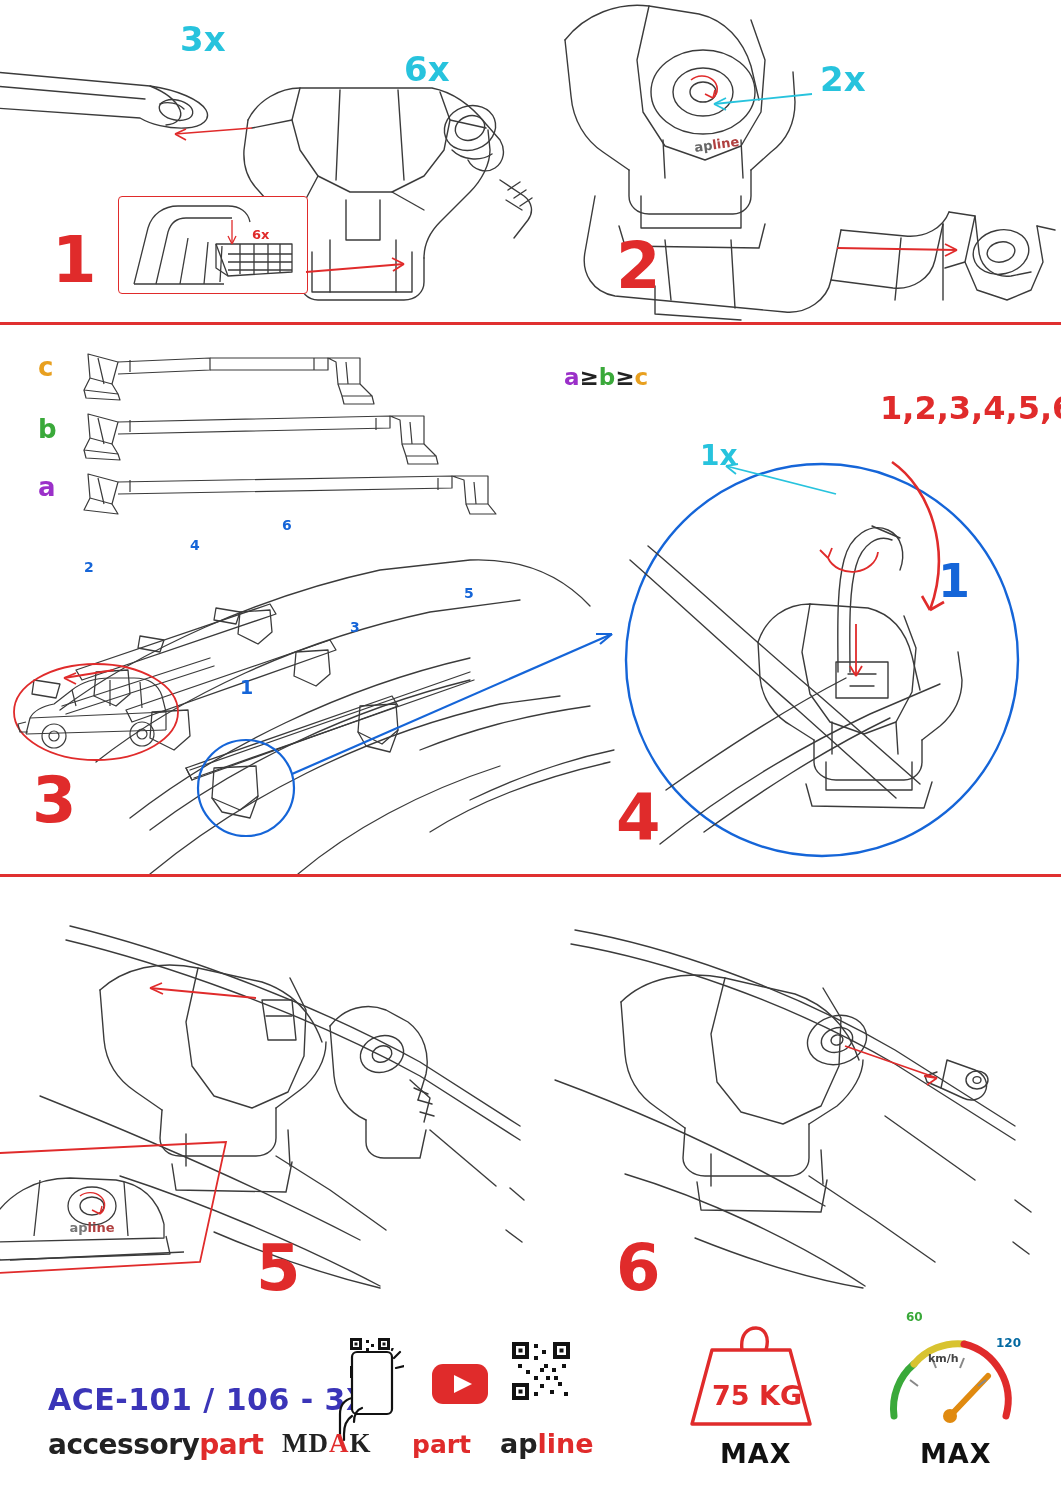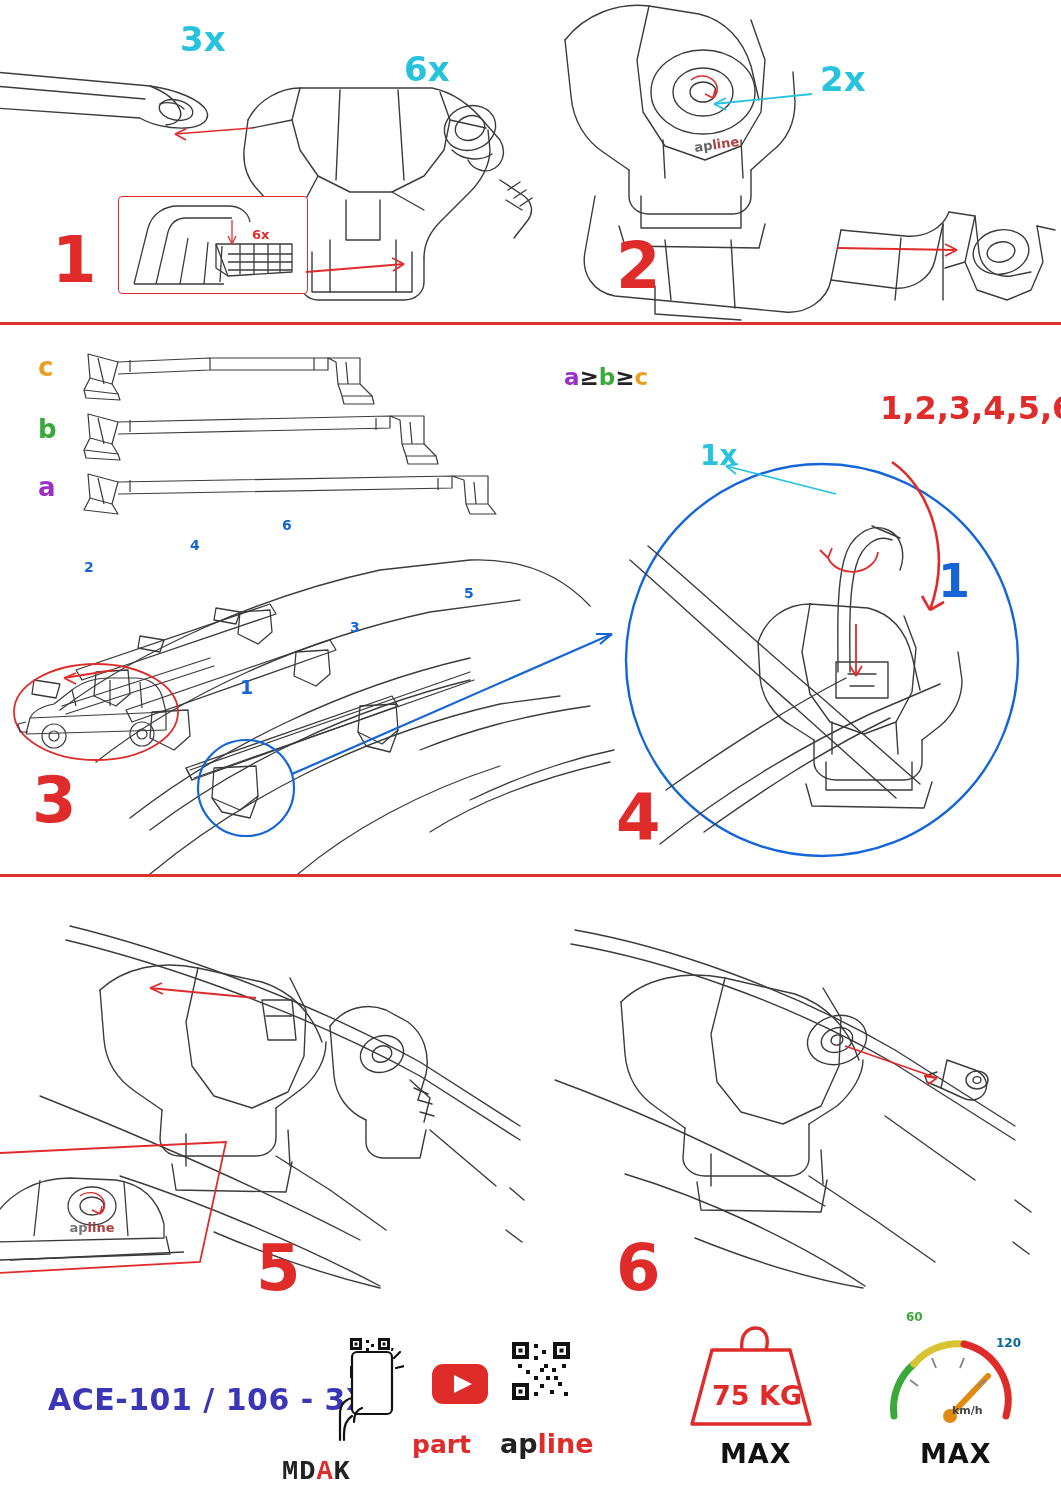--- a/index.html
+++ b/index.html
@@ -77,22 +77,22 @@
     font-size:30px;font-weight:700;color:#3b35b8;letter-spacing:.5px;
   }
   .logo-accessorypart{
     position:absolute;
     font-family:"DejaVu Sans", sans-serif;
     font-size:28px;font-weight:700;color:#222;letter-spacing:-.5px;
   }
   .logo-accessorypart .part{color:#e02b2b;}
   .logo-mdak{
     position:absolute;
-    font-family:Liberation Mono, monospace;
-    font-size:27px;font-weight:700;color:#222;letter-spacing:1px;margin-top:29px;
+    font-family:Liberation Serif, serif;
+    font-size:27px;font-weight:700;color:#222;letter-spacing:1px;
   }
   .logo-mdak .a{color:#e02b2b;}
   .logo-ipqi{
     position:absolute;
     font-family:"DejaVu Sans", sans-serif;
     font-size:25px;font-weight:700;color:#e02b2b;
   }
   .logo-apline{
     position:absolute;
     font-family:"DejaVu Sans", sans-serif;
@@ -516,20 +516,23 @@
     </g>
     <g stroke="#e02b2b" stroke-width="1.8" fill="none">
       <path d="M300 156 L392 188"></path>
       <path d="M392 188 L379 186 M392 188 L382 195"></path>
     </g>
   </svg>
   <div class="stepnum" style="left:616px;top:1236px;">6</div>
 
   <div class="brandcode" style="left:48px;top:1382px;">ACE-101 / 106 - 3X</div>
 
+  <div class="logo-accessorypart" style="left:48px;top:1428px;">
+    <span>accessory</span><span class="part">part</span>
+  </div>
 
   <svg class="abs" style="left:348px;top:1336px;" width="44" height="44" viewBox="0 0 44 44">
     <rect x="0" y="0" width="44" height="44" fill="#fff"></rect>
     <g fill="#111">
       <rect x="2" y="2" width="12" height="12"></rect>
         <rect x="30" y="2" width="12" height="12"></rect>
         <rect x="2" y="30" width="12" height="12"></rect>
       <rect x="18" y="4" width="3" height="3"></rect>
         <rect x="23" y="8" width="3" height="3"></rect>
         <rect x="18" y="12" width="3" height="3"></rect>
@@ -628,16 +631,16 @@
   <svg class="abs" style="left:880px;top:1320px;" width="140" height="112" viewBox="0 0 140 112">
     <path d="M14 96 A58 58 0 0 1 34 44" fill="none" stroke="#3aa93a" stroke-width="7" stroke-linecap="round"></path>
     <path d="M34 44 A58 58 0 0 1 84 24" fill="none" stroke="#d8c330" stroke-width="7" stroke-linecap="round"></path>
     <path d="M84 24 A58 58 0 0 1 126 96" fill="none" stroke="#e02b2b" stroke-width="7" stroke-linecap="round"></path>
     <circle cx="70" cy="96" r="7" fill="#e08a10"></circle>
     <path d="M70 96 L108 56" stroke="#e08a10" stroke-width="6" stroke-linecap="round" fill="none"></path>
     <path d="M30 60 L38 66 M52 38 L56 48 M84 38 L80 48 M106 60 L98 66" stroke="#888" stroke-width="2"></path>
   </svg>
   <div class="gaugenum" style="left:906px;top:1310px;color:#3aa93a;text-align:center;">60</div>
   <div class="gaugenum" style="left:996px;top:1336px;color:#0369a1;">120</div>
-  <div class="kmh" style="left:928px;top:1404px;margin-left:24px;">km/h</div>
+  <div class="kmh" style="left:928px;top:1352px;">km/h</div>
   <div class="maxlabel" style="left:920px;top:1438px;">MAX</div>
 
 </div>
 
 </body></html>

